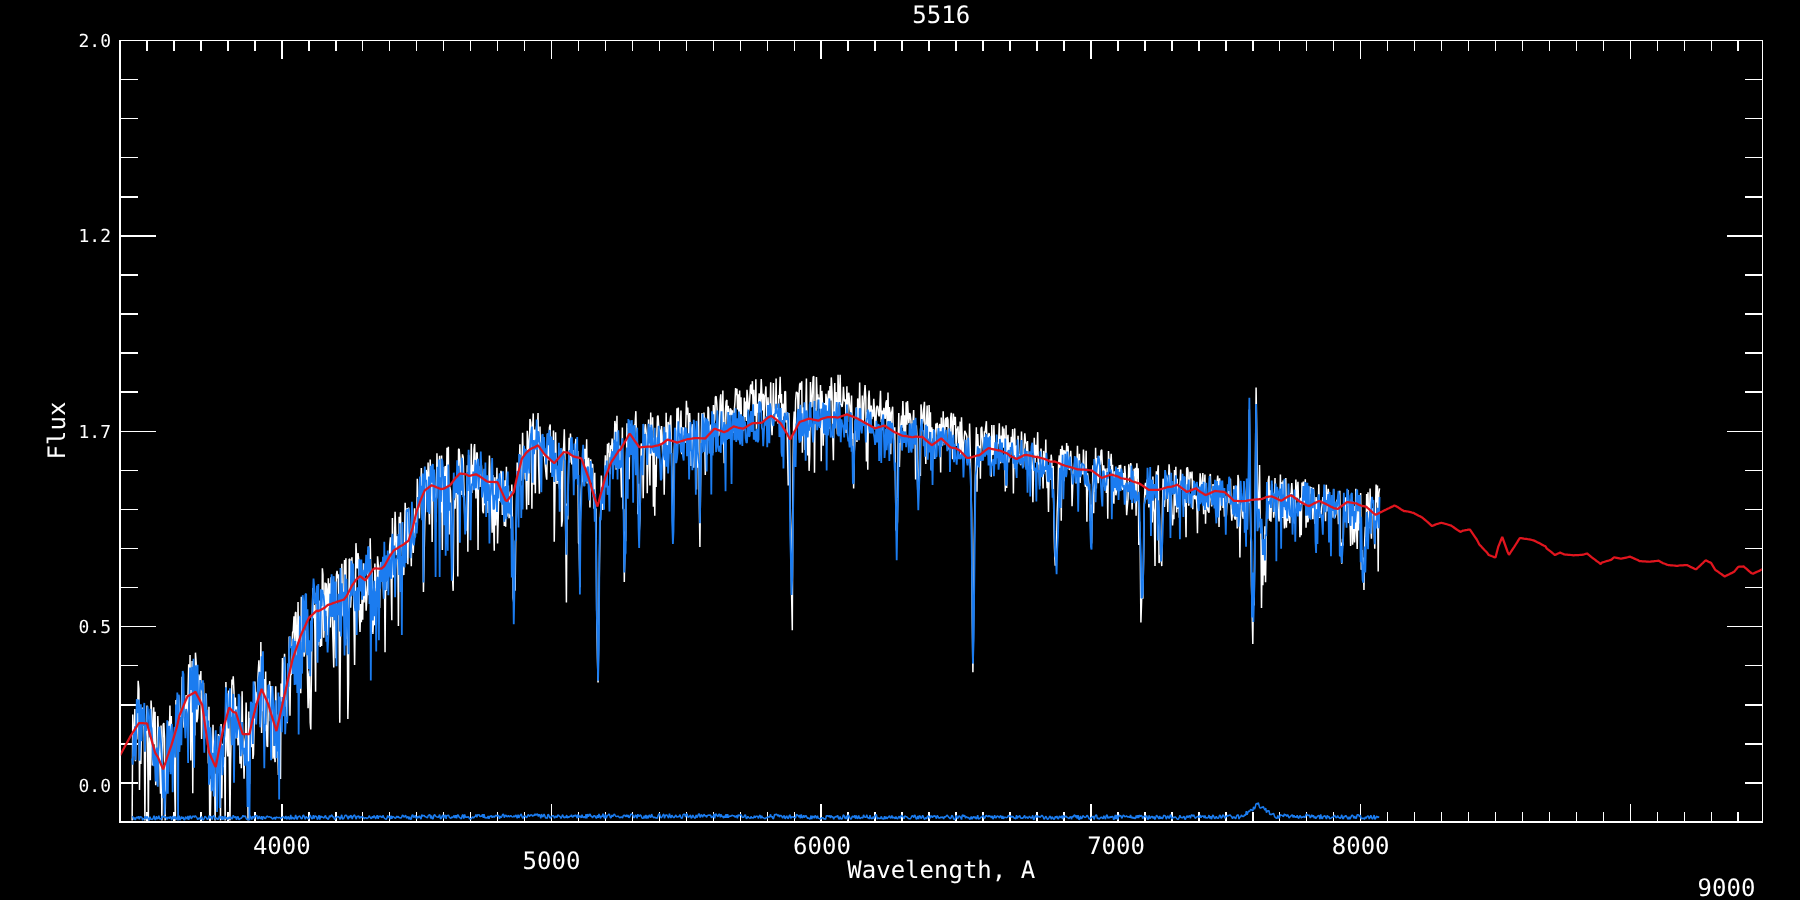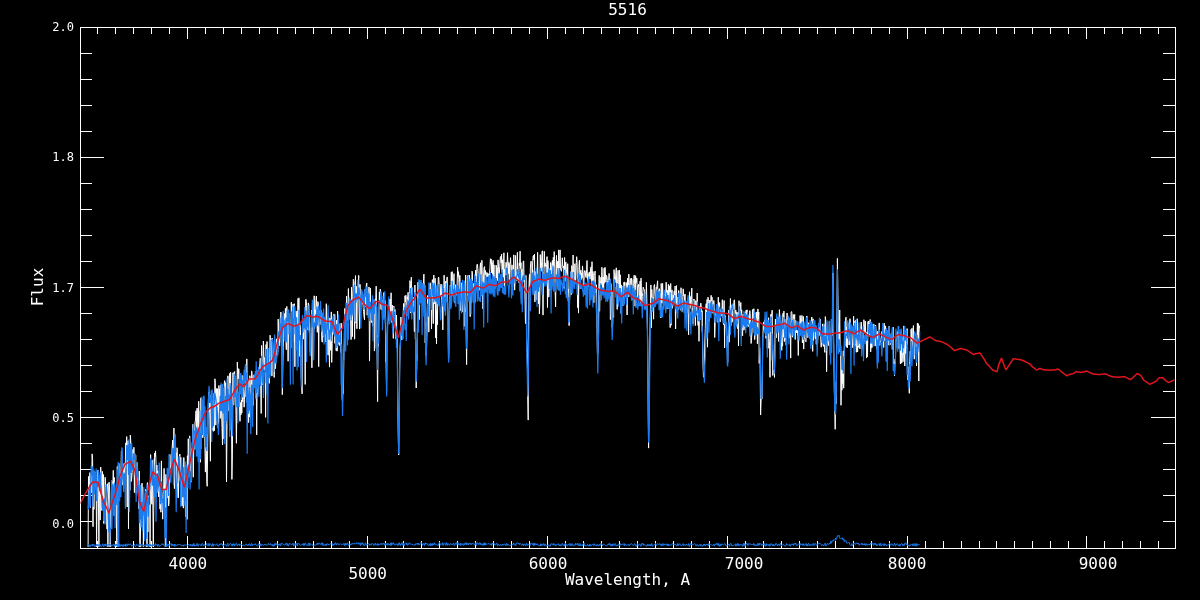--- a/index.html
+++ b/index.html
@@ -191,22 +191,22 @@
     </svg>
   <div class="lbl title">5516</div>
   <div class="lbl xlabel">Wavelength, A</div>
   <div class="lbl ylabel">Flux</div>
   <div id="x-tick-labels">
       <span class="xtick" style="left: 187.882px;">4000</span>
       <span class="xtick" style="left: 367.685px; margin-top: 10px;">5000</span>
       <span class="xtick" style="left: 548px;">6000</span>
       <span class="xtick" style="left: 727.291px; text-align: right;">7000</span>
       <span class="xtick" style="left: 907.094px;">8000</span>
-      <span class="xtick" style="left: 1098px;">9000</span>
+      <span class="xtick" style="left: 1151px; margin-top: 28px;">9000</span>
     </div>
   <div id="y-tick-labels">
       <span class="ytick" style="top: 516px;">0.0</span>
       <span class="ytick" style="top: 409.75px;">0.5</span>
       <span class="ytick" style="top: 279.5px;">1.7</span>
-      <span class="ytick" style="top: 149.25px;">1.8</span>
+      <span class="ytick" style="top: 149.25px;">1.2</span>
       <span class="ytick" style="top: 19px;">2.0</span>
     </div>
 </div>
 
 </body></html>

